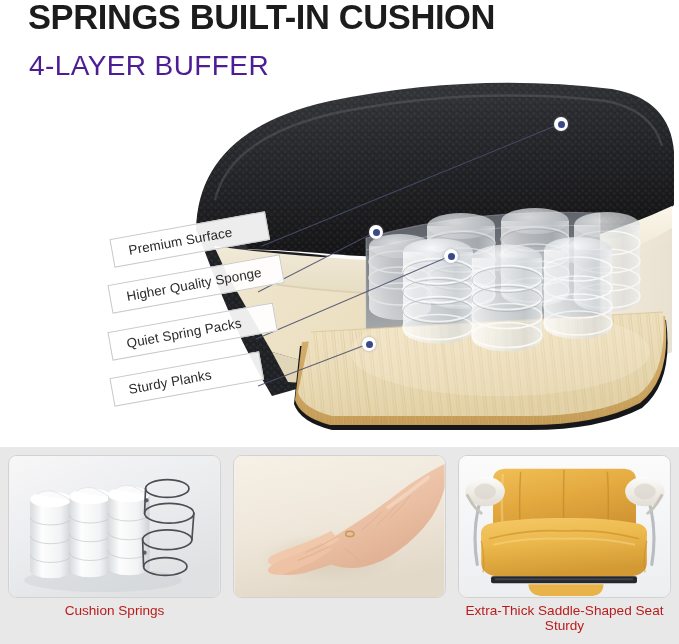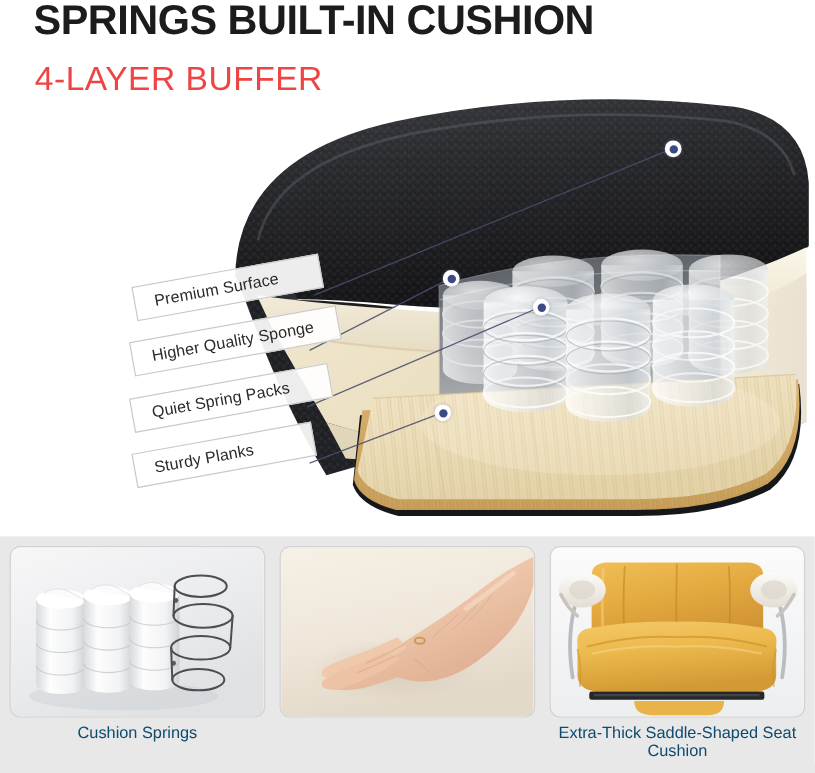--- a/index.html
+++ b/index.html
@@ -32,21 +32,21 @@
     color: #1c1c1c;
     white-space: nowrap;
     font-family: "Liberation Sans", sans-serif;
   }
   #subtitle {
     position: absolute;
     left: 29px; top: 50px;
     font-size: 28px;
     font-weight: 300;
     letter-spacing: 0.4px;
-    color: #ef4444;
+    color: #4c1d95;
     white-space: nowrap;
     font-family: "Liberation Sans", sans-serif;
   }
 
   
   #hero {
     position: absolute;
     left: 0; top: 0;
     width: 679px;
     height: 447px;
@@ -123,21 +123,21 @@
   #panel-0 { left: 8px; }
   #panel-1 { left: 233px; }
   #panel-2 { left: 458px; }
   .panel-art { position: absolute; left: 0; top: 0; width: 100%; height: 100%; }
   .panel-caption {
     position: absolute;
     top: 156px;
     width: 219px;
     text-align: center;
     font-size: 13.6px;
-    color: #0c4a6e;
+    color: #b91c1c;
     line-height: 15px;
     font-family: "Liberation Sans", sans-serif;
   }
   #caption-0 { left: 5px; }
   #caption-1 { left: 230px; }
   #caption-2 { left: 455px; }
 </style>
 </head>
 <body>
 
@@ -594,14 +594,14 @@
       <g>
         <rect x="32" y="122" width="148" height="7" rx="2" fill="#26272a"></rect>
         <rect x="36" y="124" width="140" height="2" fill="#4e5055" opacity="0.7"></rect>
         <path d="M 70 130 Q 70 142 86 142 L 132 142 Q 146 142 146 130 Z" fill="#e8b44a"></path>
       </g>
     </svg>
   </div>
 
   <div class="panel-caption" id="caption-0">Cushion Springs</div>
   <div class="panel-caption" id="caption-2">Extra-Thick Saddle-Shaped
-Seat Cushion</div>
+Seat Sturdy</div>
 </div>
 
 </body></html>

